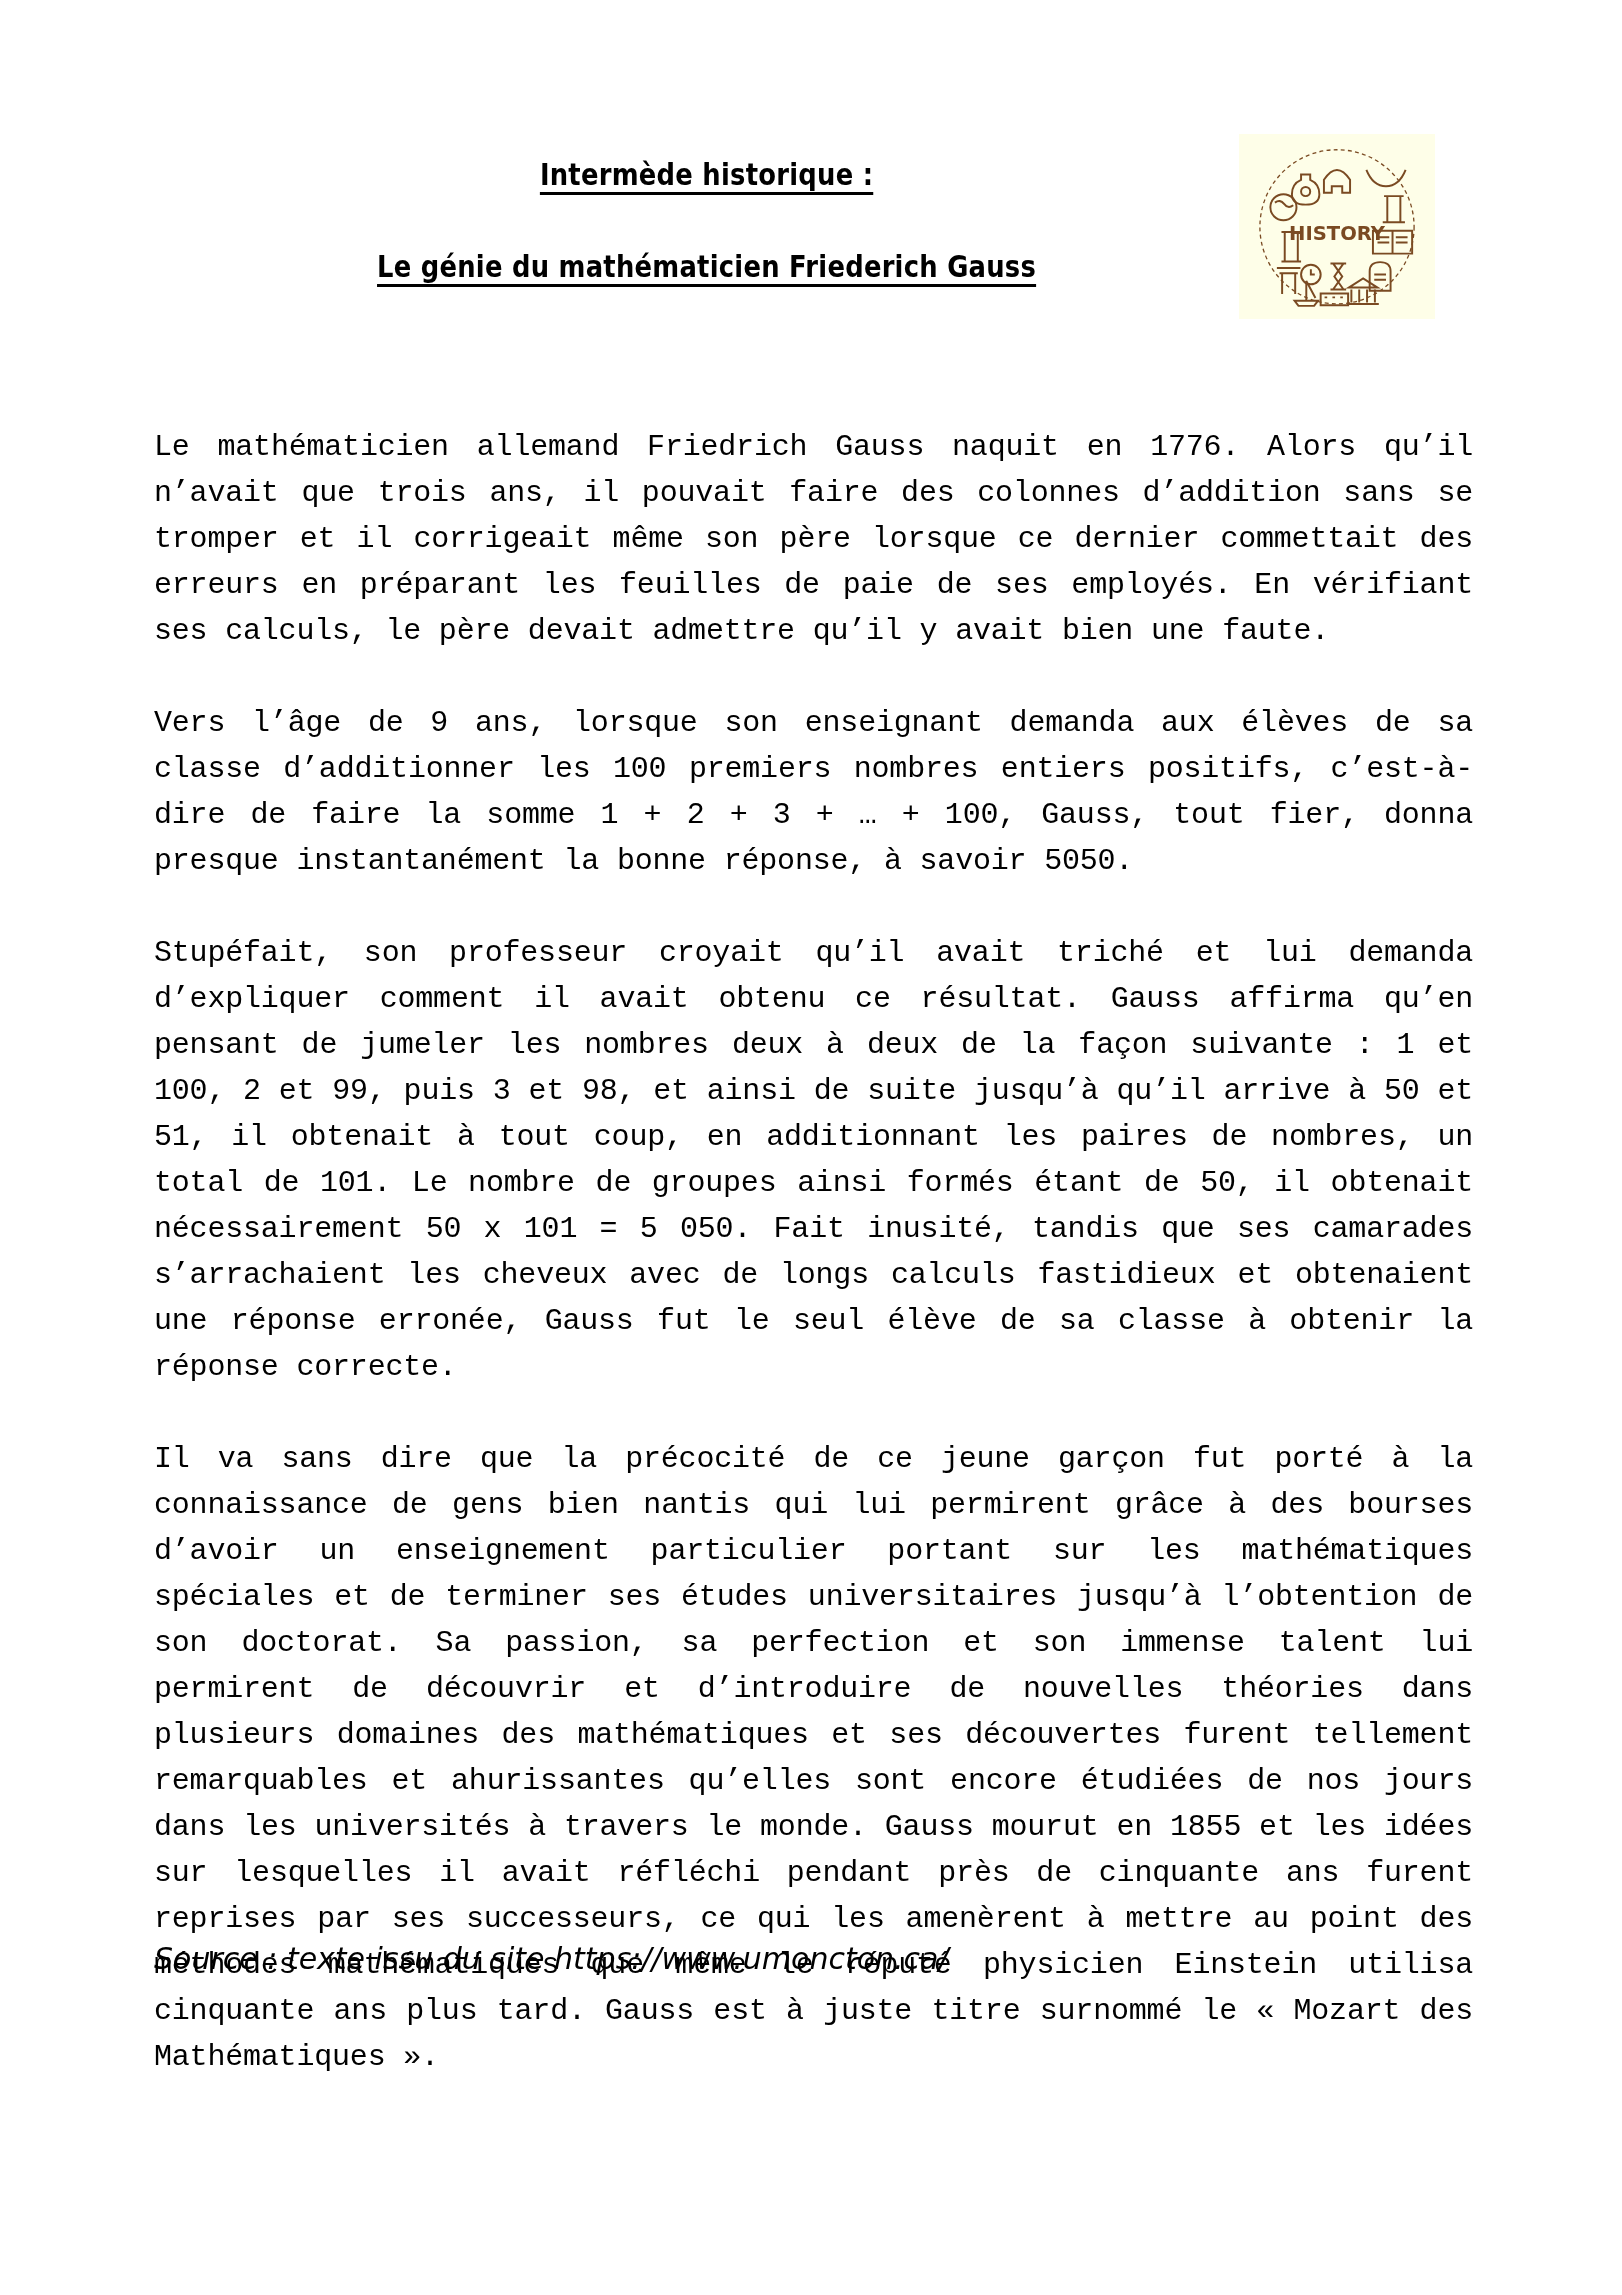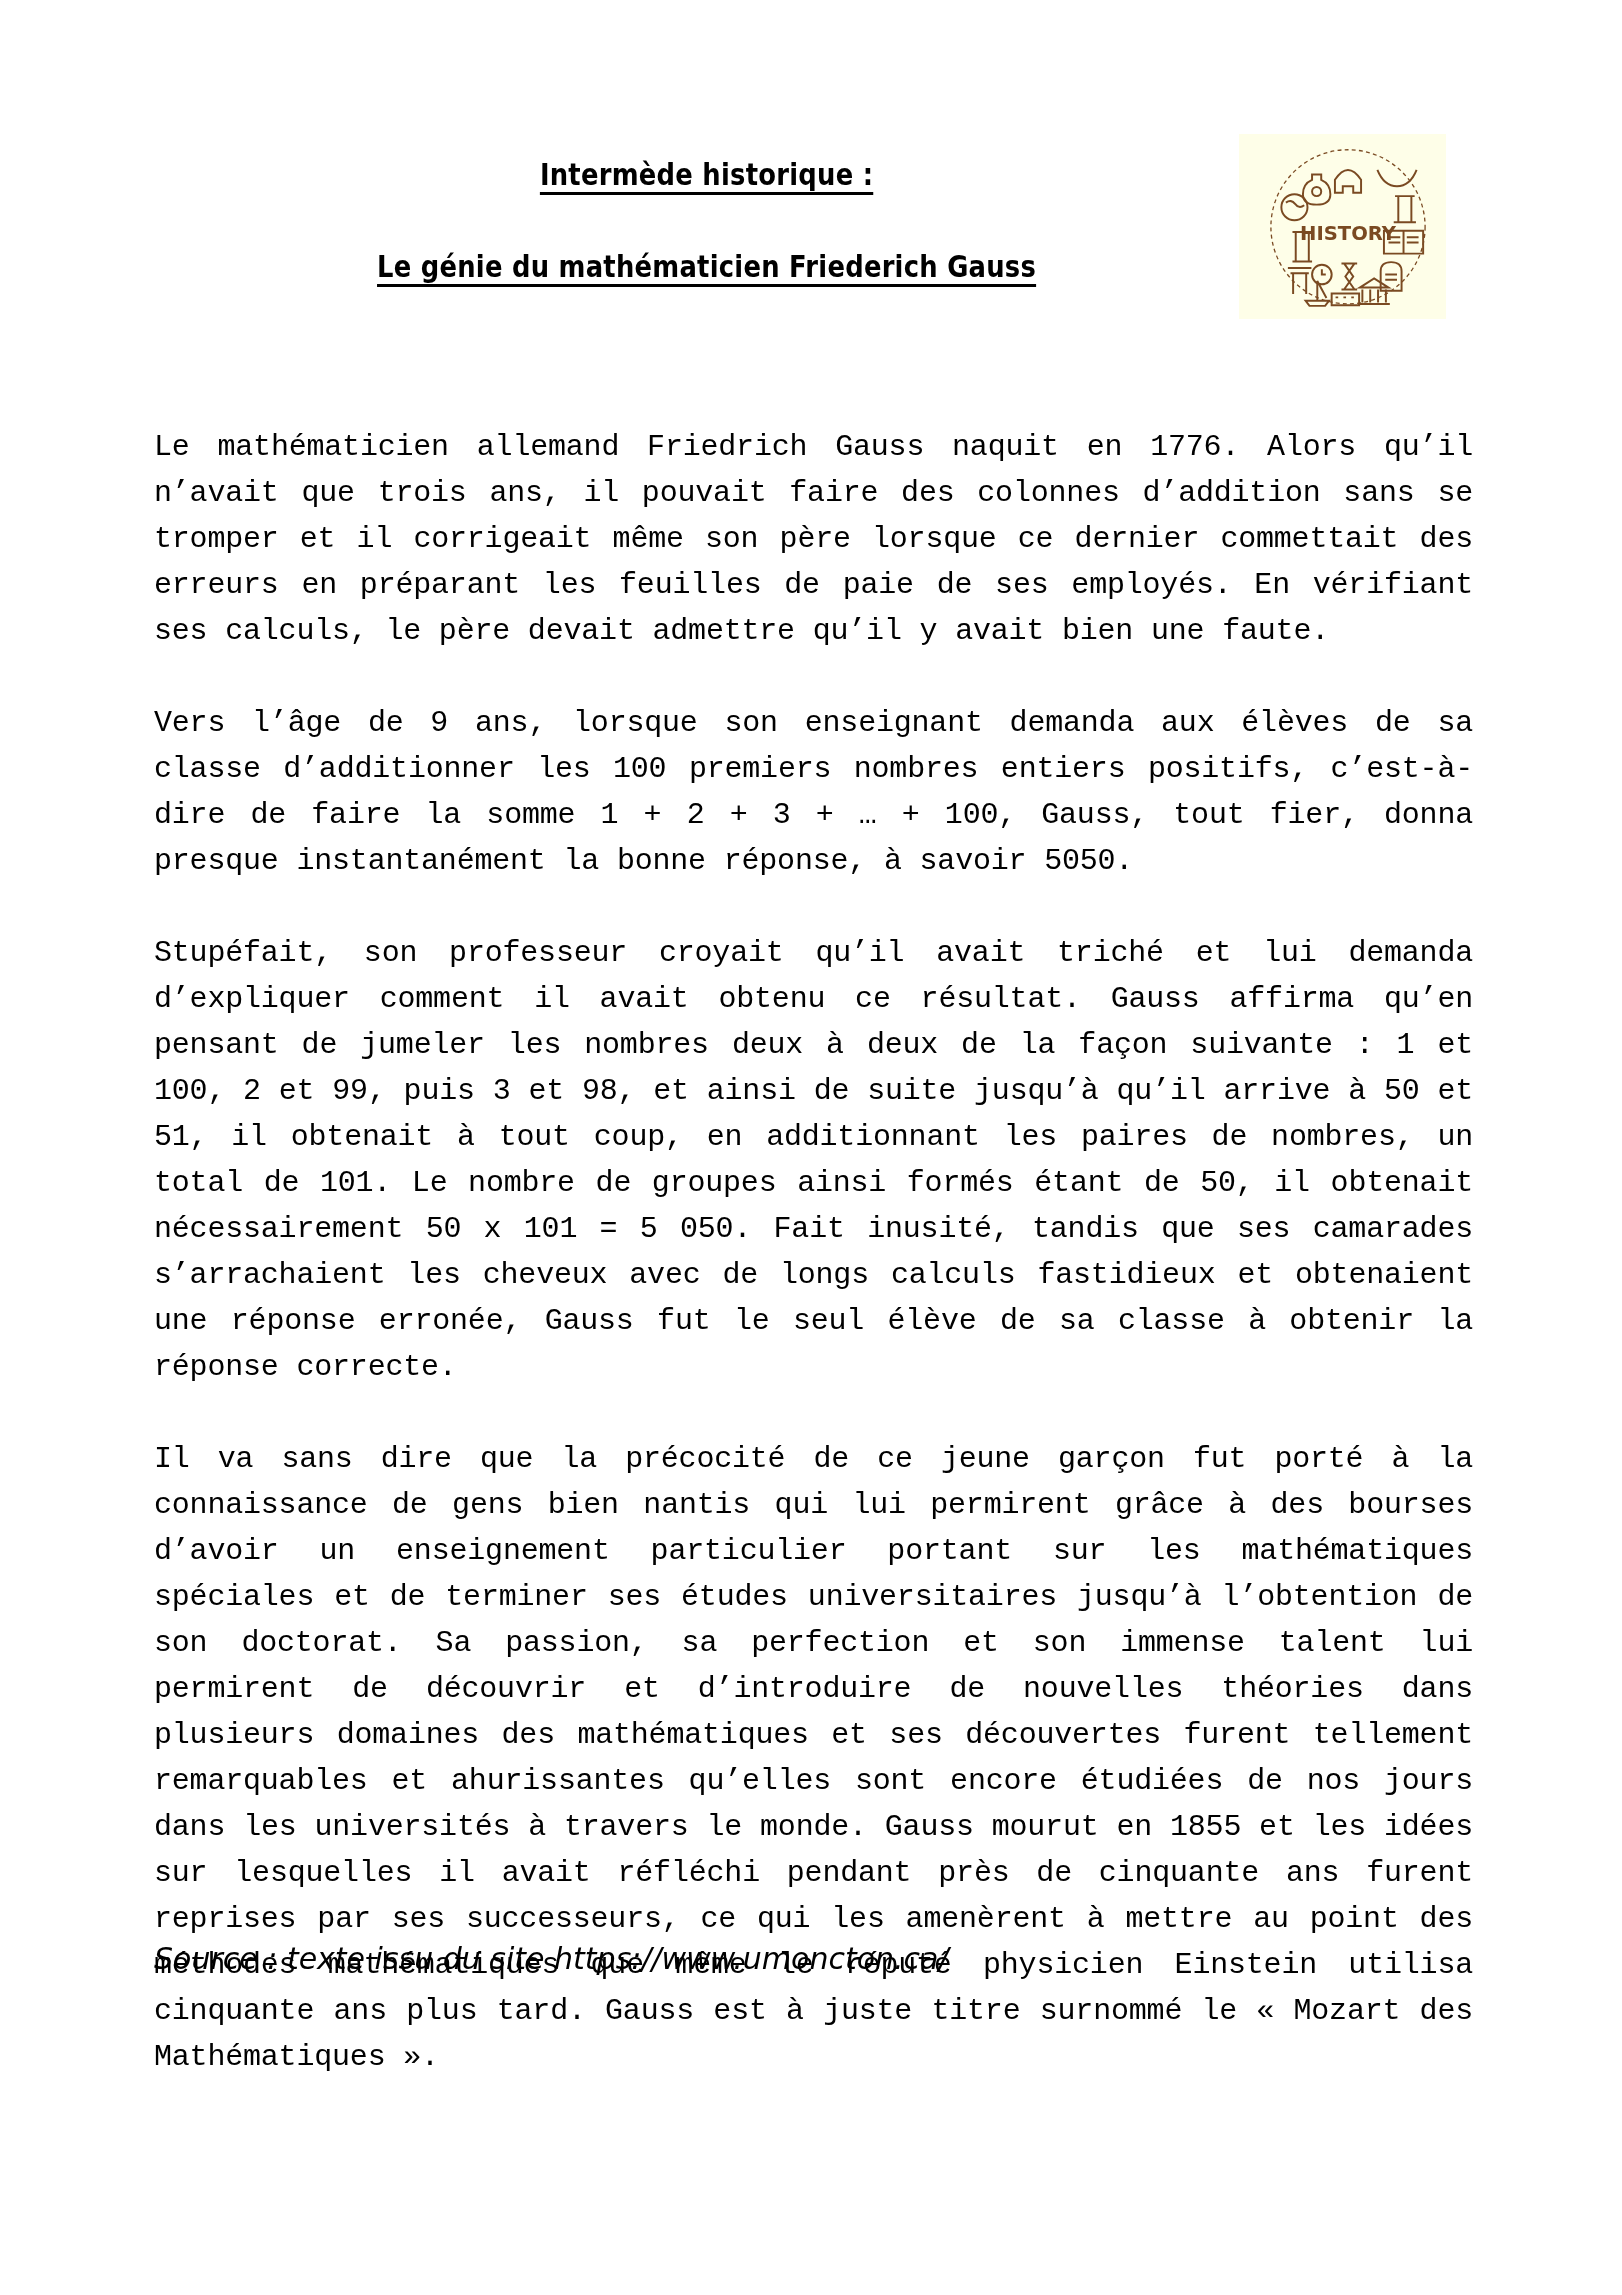--- a/index.html
+++ b/index.html
@@ -51,21 +51,20 @@
       transform: scaleX(0.86);
       transform-origin: 707px 0;
     }
     .logo {
       position: absolute;
       left: 1239px;
       top: 134px;
       width: 196px;
       height: 185px;
       background: #fefee8;
-      padding-left: 11px;
     }
     .logo svg {
       width: 100%;
       height: 100%;
       display: block;
     }
     .body-text {
       position: absolute;
       left: 154px;
       top: 424px;

